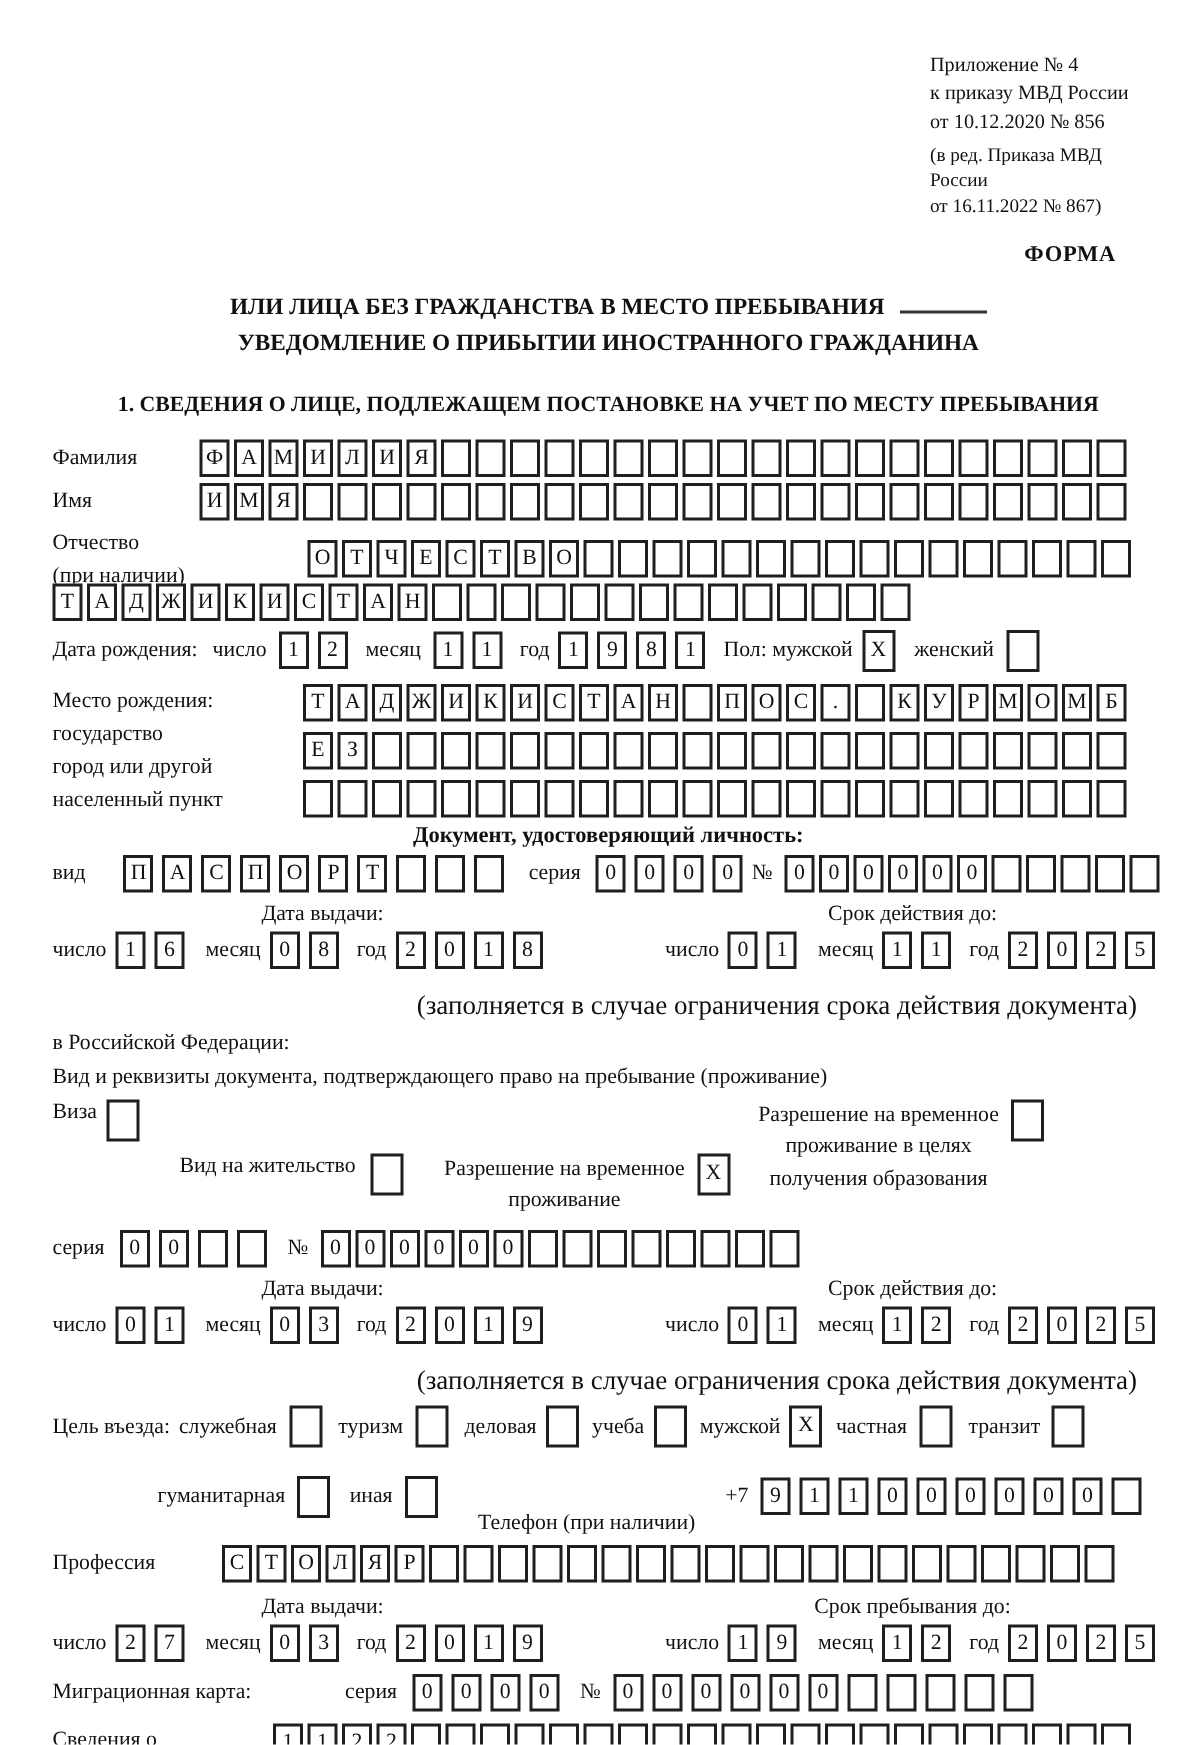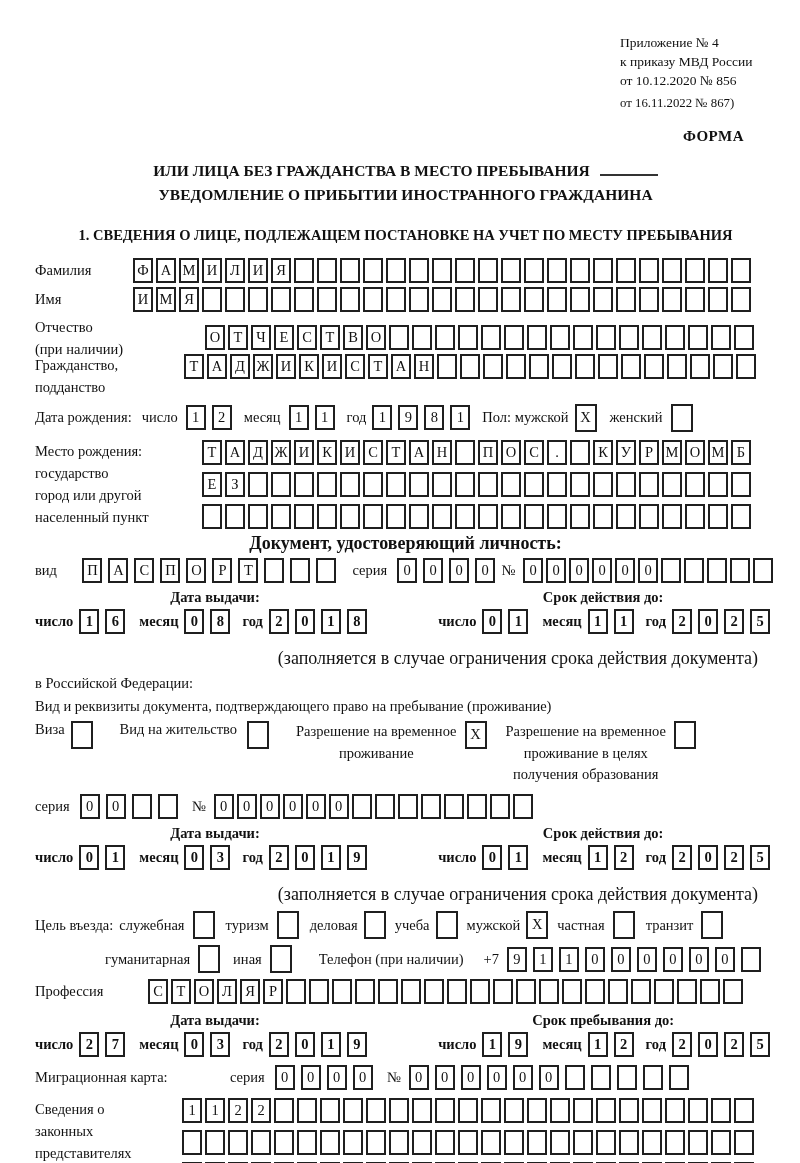--- a/index.html
+++ b/index.html
@@ -19,38 +19,38 @@
   .title { text-align:center; font-weight:bold; font-size:15.5px; margin-top:14px; line-height:1.55; }
   .uline { display:inline-block; width:58px; border-bottom:2px solid #333; margin-left:10px; }
   .section1 { text-align:center; font-weight:bold; font-size:14.5px; margin-top:20px; }
 
   .row { display:flex; align-items:flex-start; }
   .inline { align-items:center; flex-wrap:nowrap; }
   .lbl { display:inline-block; }
   .lblcol div { line-height:22px; }
 
   .mt4{margin-top:4px;align-items:center;} .mt6{margin-top:6px;} .mt8{margin-top:8px;} .mt14{margin-top:14px;}
-  .ml8{margin-left:8px;} .ml10{margin-left:10px;} .ml16{margin-left:16px;} .ml24{margin-left:24px;}
+  .ml8{margin-left:8px;} .ml10{margin-left:10px;} .ml16{margin-left:16px;} .ml24{margin-left:24px;margin-top:36px;}
   .mr6{margin-right:6px;} .mr8{margin-right:8px;} .mr10{margin-right:10px;}
 
   .cells { white-space:nowrap; display:inline-block; }
   .cell {
     display:inline-block; box-sizing:border-box;
     width:20px; height:25px; border:2px solid #1f1f1f;
     margin-right:3px; text-align:center;
     font-size:14.5px; line-height:20px; background:#fff;
     vertical-align:middle;
   }
   .g6 .cell { margin-right:6px; }
   .cbx .cell { width:22px; height:28px; line-height:23px; }
   .rowgap { margin-bottom:7px; display:block; }
 
-  .center-b { text-align:center; font-weight:bold; font-size:18px; }
-
-  .daterow { display:flex;font-weight:bold; }
+  .center-b { text-align:center; font-weight:bold; font-size:15px; }
+
+  .daterow { display:flex; }
   .dg-left { width:450px; }
   .dg-right { flex:1; }
   .datehead { text-align:center; font-size:14.5px; margin-bottom:3px; }
   .dg-left .datehead { width:360px; }
   .dg-right .datehead { width:330px; }
   .dgcells { display:flex; align-items:center; }
   .note-r { text-align:right; padding-right:18px; font-size:18px; margin-top:14px; }
 
   .cbitem { display:flex; align-items:flex-start; }
   .cbtext { text-align:center; line-height:1.5; }
@@ -58,20 +58,21 @@
 </head>
 <body>
 
 <div class="page">
 
   <div class="annex">
     <div>Приложение № 4</div>
     <div>к приказу МВД России</div>
     <div>от 10.12.2020 № 856</div>
     <div class="note">
+      <div>(в ред. Приказа МВД России</div>
       <div>от 16.11.2022 № 867)</div>
     </div>
   </div>
 
   <div class="forma">ФОРМА</div>
 
   <div class="title">
     <div>
       <span>ИЛИ ЛИЦА БЕЗ ГРАЖДАНСТВА В МЕСТО ПРЕБЫВАНИЯ</span><span class="uline"></span>
     </div>
@@ -92,24 +93,20 @@
 
   <div class="row mt4">
     <div class="lblcol" style="width:170px">
       <div>Отчество</div>
       <div>(при наличии)</div>
     </div>
     <span class="cells"><span class="cell">О</span><span class="cell">Т</span><span class="cell">Ч</span><span class="cell">Е</span><span class="cell">С</span><span class="cell">Т</span><span class="cell">В</span><span class="cell">О</span><span class="cell"></span><span class="cell"></span><span class="cell"></span><span class="cell"></span><span class="cell"></span><span class="cell"></span><span class="cell"></span><span class="cell"></span><span class="cell"></span><span class="cell"></span><span class="cell"></span><span class="cell"></span><span class="cell"></span><span class="cell"></span><span class="cell"></span><span class="cell"></span></span>
   </div>
 
   <div class="row" style="margin-top:-6px">
-    <div class="lblcol" style="width:149px">
-      <div>Гражданство,</div>
-      <div>подданство</div>
-    </div>
     <span class="cells"><span class="cell">Т</span><span class="cell">А</span><span class="cell">Д</span><span class="cell">Ж</span><span class="cell">И</span><span class="cell">К</span><span class="cell">И</span><span class="cell">С</span><span class="cell">Т</span><span class="cell">А</span><span class="cell">Н</span><span class="cell"></span><span class="cell"></span><span class="cell"></span><span class="cell"></span><span class="cell"></span><span class="cell"></span><span class="cell"></span><span class="cell"></span><span class="cell"></span><span class="cell"></span><span class="cell"></span><span class="cell"></span><span class="cell"></span><span class="cell"></span></span>
   </div>
 
   <div class="row inline mt6">
     <span class="lbl mr10">Дата рождения:</span>
     <span class="lbl mr8">число</span>
     <span class="cells g6 mr6"><span class="cell">1</span><span class="cell">2</span></span>
     <span class="lbl mr8">месяц</span>
     <span class="cells g6 mr6"><span class="cell">1</span><span class="cell">1</span></span>
     <span class="lbl mr6">год</span>

